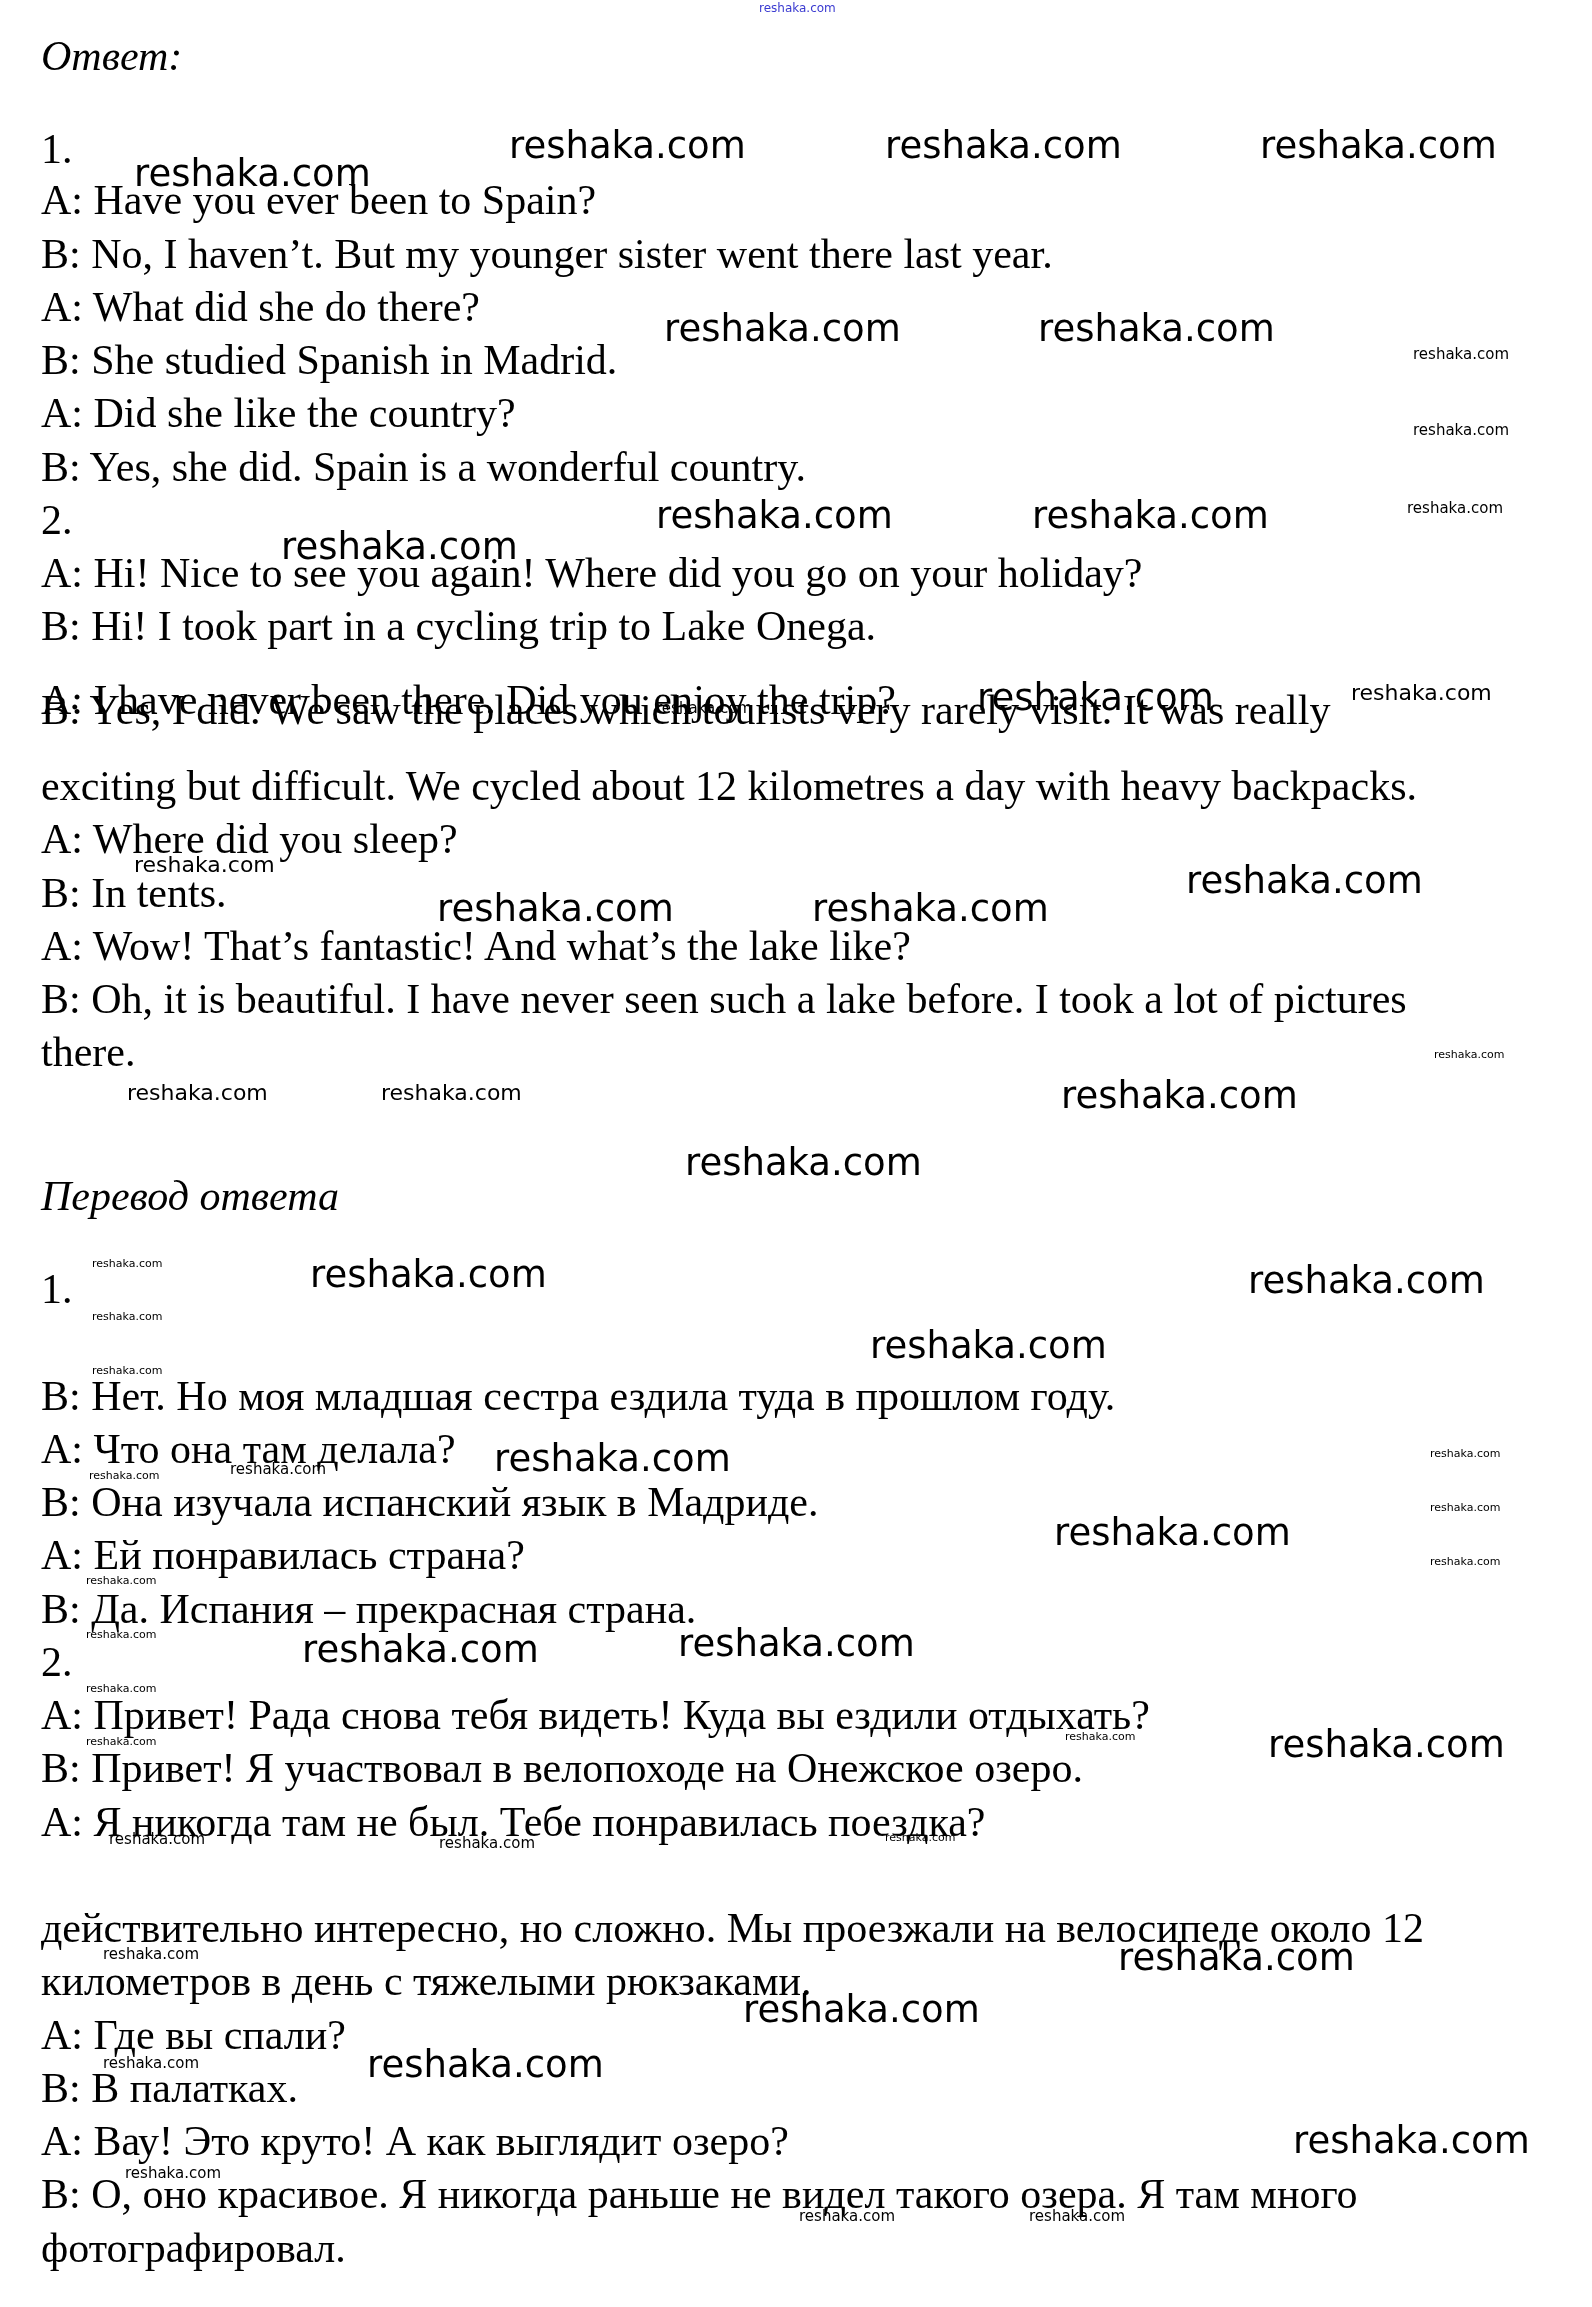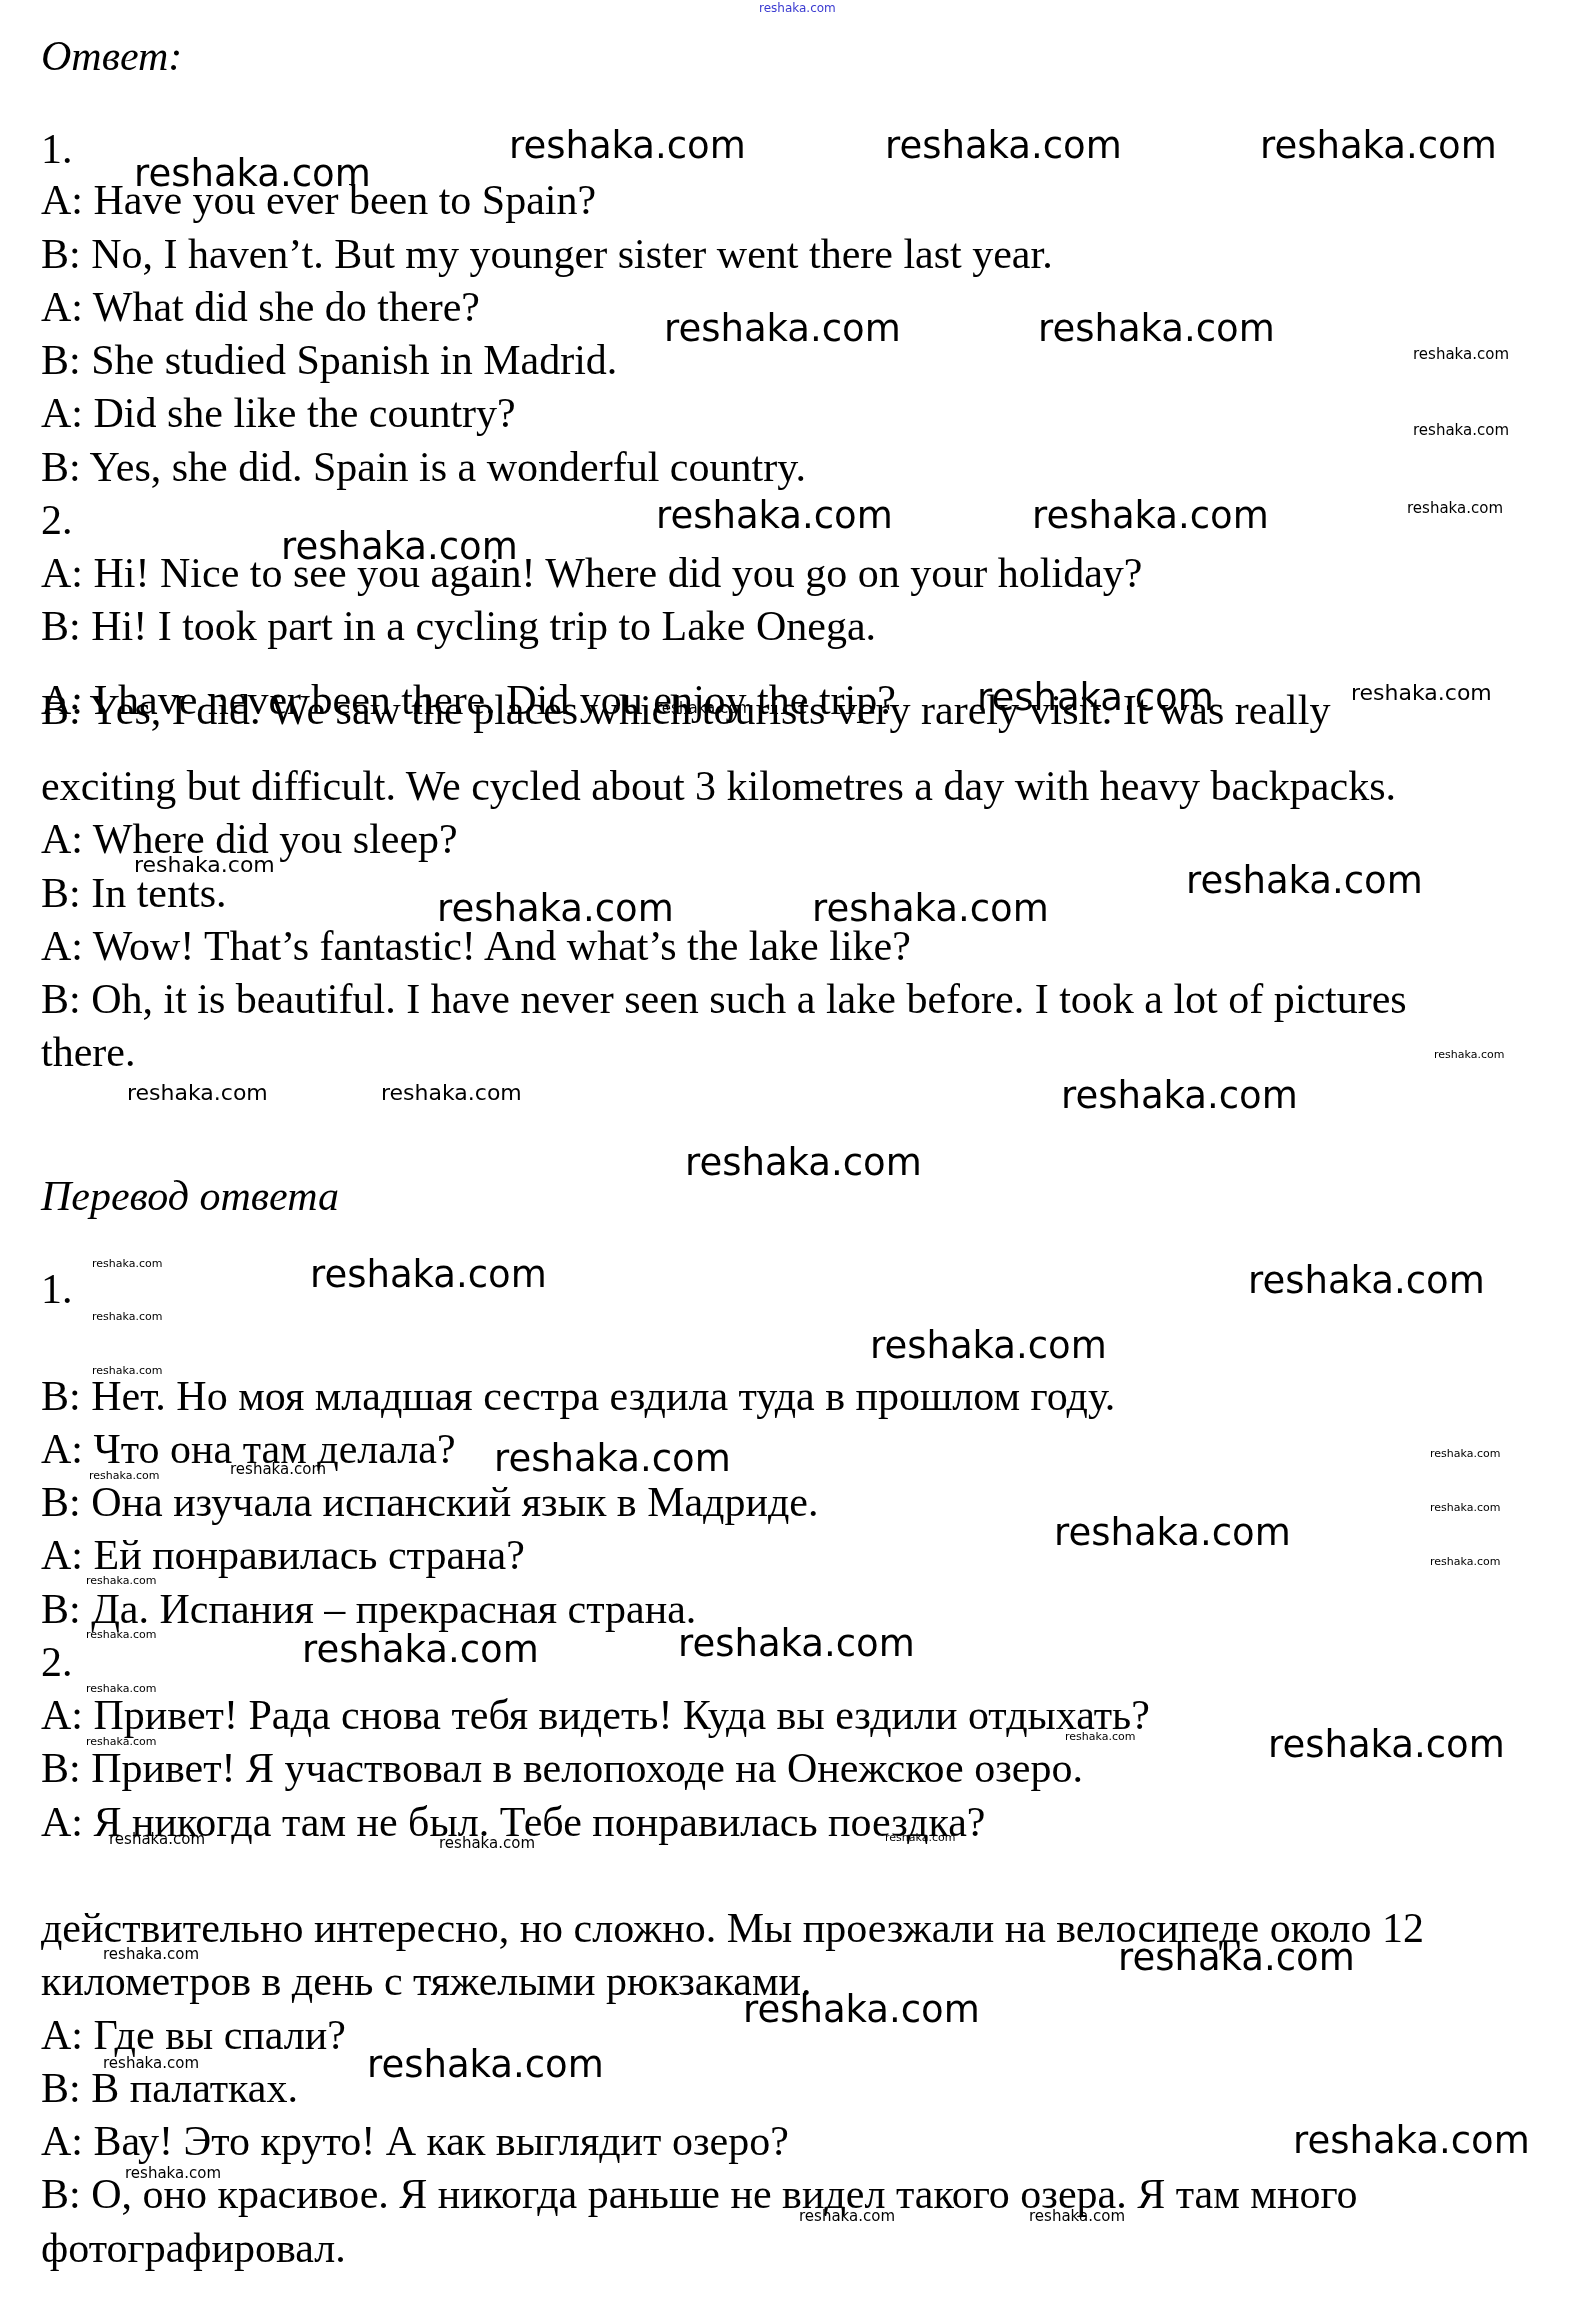--- a/index.html
+++ b/index.html
@@ -36,21 +36,21 @@
   <div class="line" style="top:230px;">B: No, I haven’t. But my younger sister went there last year.</div>
   <div class="line" style="top:336px;">B: She studied Spanish in Madrid.</div>
   <div class="line" style="top:283px;">A: What did she do there?</div>
   <div class="line" style="top:389px;">A: Did she like the country?</div>
   <div class="line" style="top:443px;">B: Yes, she did. Spain is a wonderful country.</div>
   <div class="line" style="top:496px;">2.</div>
   <div class="line" style="top:549px;">A: Hi! Nice to see you again! Where did you go on your holiday?</div>
   <div class="line" style="top:602px;">B: Hi! I took part in a cycling trip to Lake Onega.</div>
   <div class="line" style="top:676px;">A: I have never been there. Did you enjoy the trip?</div>
   <div class="line" style="top:686px;">B: Yes, I did. We saw the places which tourists very rarely visit. It was really</div>
-  <div class="line" style="top:762px;">exciting but difficult. We cycled about 3 kilometres a day with heavy backpacks.</div>
+  <div class="line" style="top:762px;">exciting but difficult. We cycled about 12 kilometres a day with heavy backpacks.</div>
   <div class="line" style="top:815px;">A: Where did you sleep?</div>
   <div class="line" style="top:869px;">B: In tents.</div>
   <div class="line" style="top:922px;">A: Wow! That’s fantastic! And what’s the lake like?</div>
   <div class="line" style="top:975px;">B: Oh, it is beautiful. I have never seen such a lake before. I took a lot of pictures</div>
   <div class="line" style="top:1028px;">there.</div>
 
   <div class="line heading" style="top:1172px;">Перевод ответа</div>
 
   <div class="line" style="top:1265px;">1.</div>
   <div class="line" style="top:1372px;">B: Нет. Но моя младшая сестра ездила туда в прошлом году.</div>

